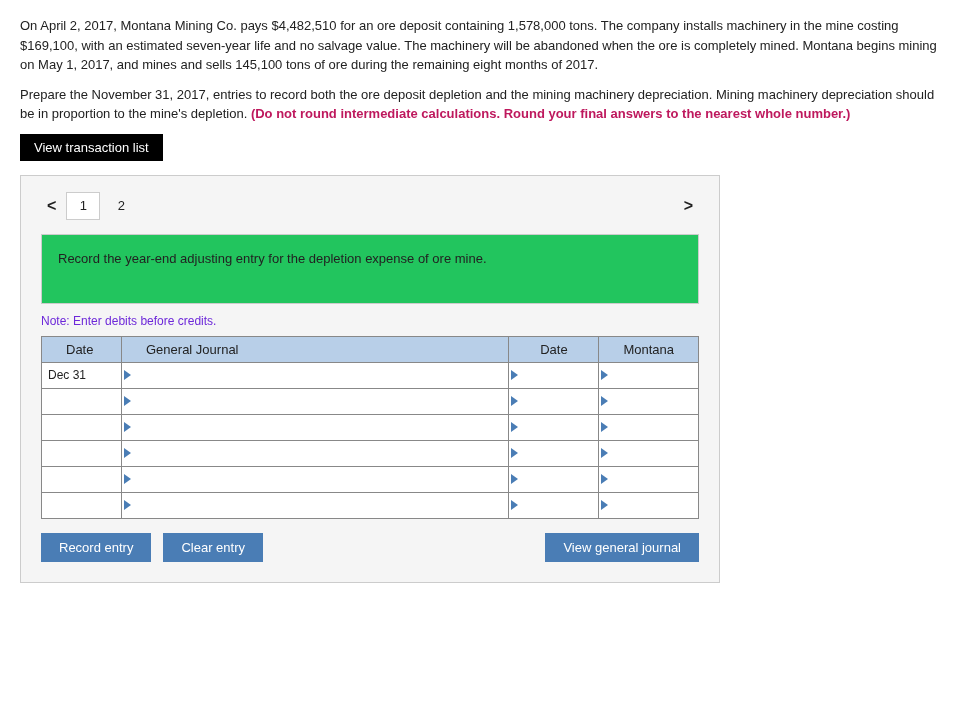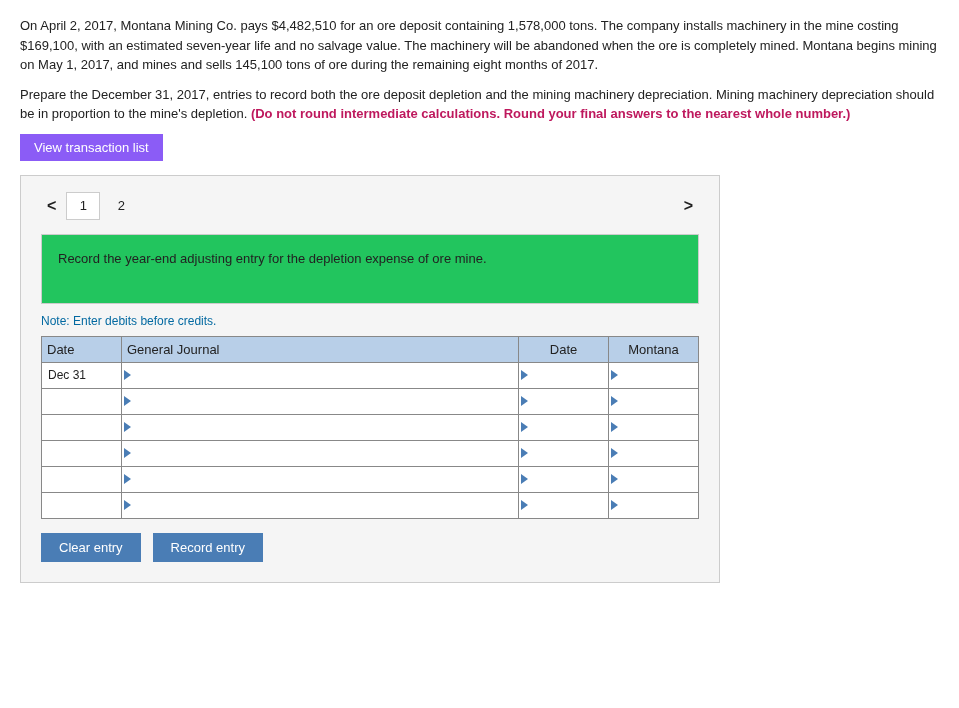--- a/index.html
+++ b/index.html
@@ -18,21 +18,21 @@
     }
     .problem-text p {
       margin-bottom: 10px;
     }
     .red-bold {
       color: #be185d;
       font-weight: bold;
     }
     .view-transaction-btn {
       display: inline-block;
-      background: #8b5cf6;
+      background: #000000;
       color: #fff;
       padding: 6px 14px;
       border: none;
       cursor: pointer;
       font-size: 13px;
       margin-bottom: 14px;
     }
     .worksheet-container {
       border: 1px solid #ccc;
       background: #f5f5f5;
@@ -83,33 +83,33 @@
     .instruction-box {
       border: 1px solid #ccc;
       background: #22c55e;
       padding: 14px 16px;
       margin-bottom: 10px;
       font-size: 13px;
       line-height: 1.5;
       min-height: 70px;
     }
     .note-text {
-      color: #0369a1;
+      color: #6d28d9;
       font-size: 12px;
       margin-bottom: 8px;
     }
     .journal-table {
       width: 100%;
       border-collapse: collapse;
       background: #fff;
     }
     .journal-table th {
       background: #b8cfe8;
       border: 1px solid #888;
-      padding: 5px 5px;
+      padding: 5px 24px;
       text-align: center;
       font-weight: normal;
       font-size: 13px;
     }
     .journal-table th.date-col {
       width: 80px;
       text-align: left;
     }
     .journal-table th.general-col {
       text-align: left;
@@ -186,21 +186,21 @@
     }
   </style>
 </head>
 <body>
 
 
 
 <div class="problem-text">
   <p>On April 2, 2017, Montana Mining Co. pays $4,482,510 for an ore deposit containing 1,578,000 tons. The company installs machinery in the mine costing $169,100, with an estimated seven-year life and no salvage value. The machinery will be abandoned when the ore is completely mined. Montana begins mining on May 1, 2017, and mines and sells 145,100 tons of ore during the remaining eight months of 2017.</p>
   <p>
-    <span>Prepare the December 31, 2017, entries to record both the ore deposit depletion and the mining machinery depreciation. Mining machinery depreciation should be in proportion to the mine's depletion.</span>
+    <span>Prepare the November 31, 2017, entries to record both the ore deposit depletion and the mining machinery depreciation. Mining machinery depreciation should be in proportion to the mine's depletion.</span>
     <span class="red-bold">(Do not round intermediate calculations. Round your final answers to the nearest whole number.)</span>
   </p>
 </div>
 
 <button class="view-transaction-btn">View transaction list</button>
 
 <div class="worksheet-container">
 
   <div class="nav-row">
     <button class="nav-arrow">&lt;</button>
@@ -348,19 +348,20 @@
           <div class="cell-with-tri">
             <span class="tri-indicator"></span>
             <input type="text" style="">
           </div>
         </td>
       </tr>
     </tbody>
   </table>
 
   <div class="action-row">
+    <button class="action-btn">Record entry</button>
     <button class="action-btn">Clear entry</button>
-    <button class="action-btn">Record entry</button>
+    <button class="action-btn action-btn-right">View general journal</button>
   </div>
 </div>
 
 
 
 
 </body></html>

